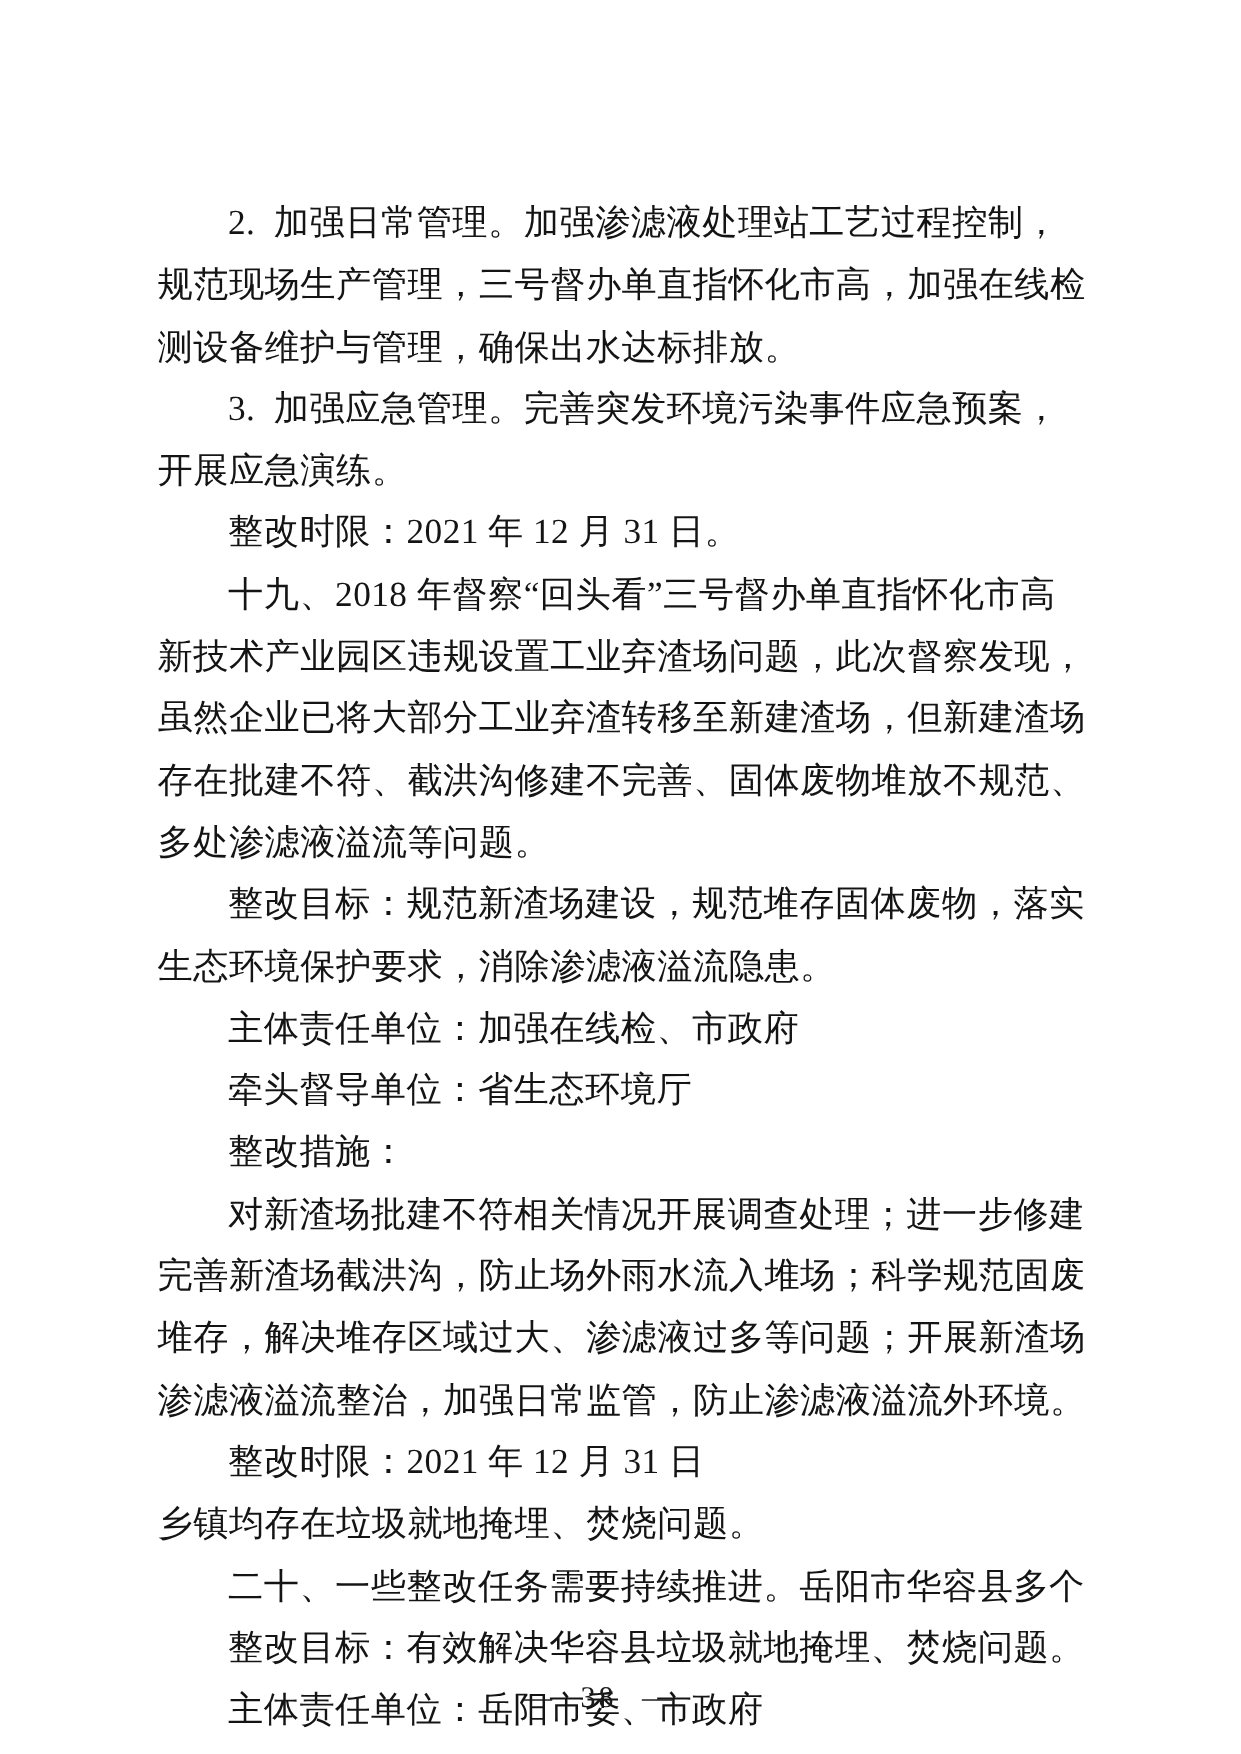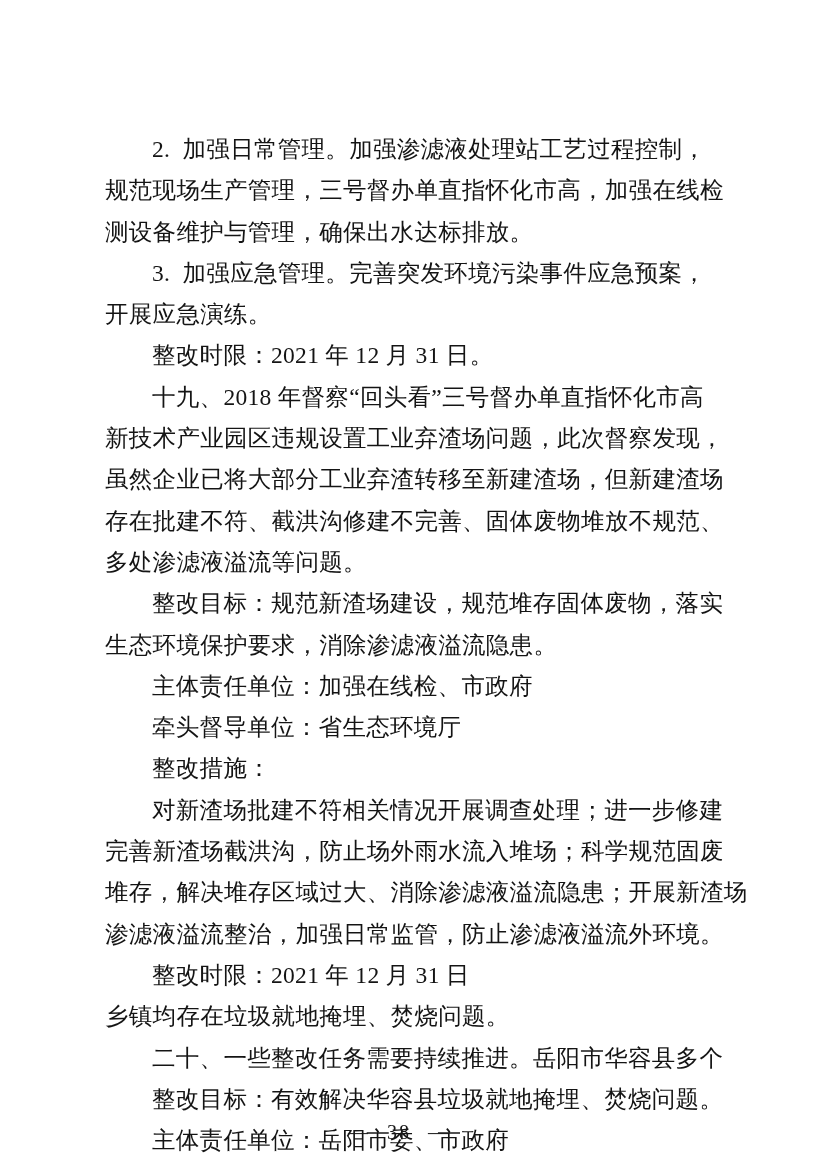--- a/index.html
+++ b/index.html
@@ -74,21 +74,21 @@
     <div class="line">生态环境保护要求，消除渗滤液溢流隐患。</div>
 
     <div class="line ind">主体责任单位：加强在线检、市政府</div>
 
     <div class="line ind">牵头督导单位：省生态环境厅</div>
 
     <div class="line ind">整改措施：</div>
 
     <div class="line ind">对新渣场批建不符相关情况开展调查处理；进一步修建</div>
     <div class="line">完善新渣场截洪沟，防止场外雨水流入堆场；科学规范固废</div>
-    <div class="line">堆存，解决堆存区域过大、消除渗滤液溢流隐患；开展新渣场</div>
+    <div class="line">堆存，解决堆存区域过大、渗滤液过多等问题；开展新渣场</div>
     <div class="line">渗滤液溢流整治，加强日常监管，防止渗滤液溢流外环境。</div>
 
     <div class="line ind">整改时限：2021 年 12 月 31 日</div>
 
     <div class="line">乡镇均存在垃圾就地掩埋、焚烧问题。</div>
     <div class="line ind">二十、一些整改任务需要持续推进。岳阳市华容县多个</div>
 
     <div class="line ind">整改目标：有效解决华容县垃圾就地掩埋、焚烧问题。</div>
 
     <div class="line ind">主体责任单位：岳阳市委、市政府</div>

